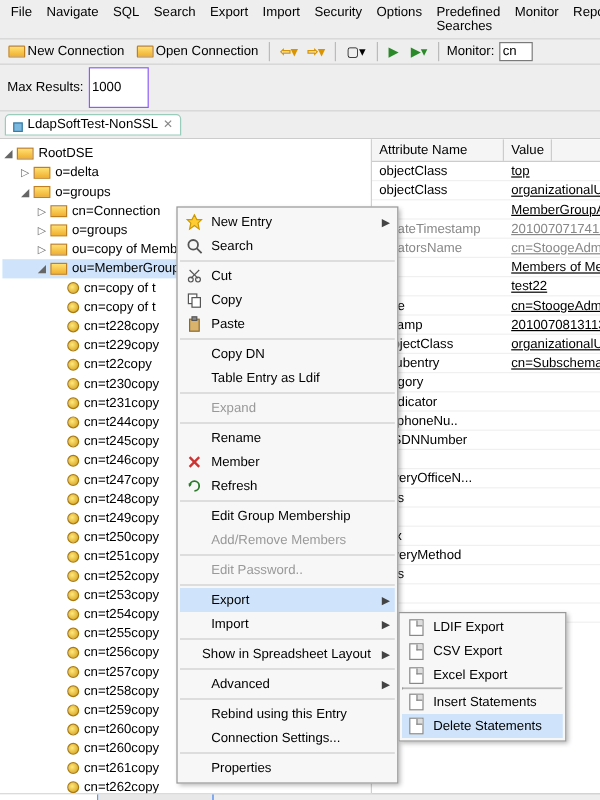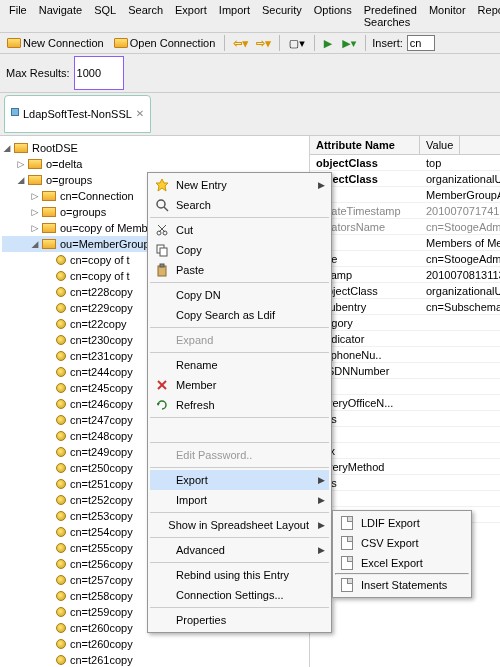--- a/index.html
+++ b/index.html
@@ -7,40 +7,40 @@
 .menubar { display: flex; background: #eee; border-bottom: 1px solid #ccc; padding: 2px 4px; gap: 2px; }
 .menubar span { padding: 2px 5px; cursor: default; }
 .toolbar { display: flex; align-items: center; background: #eee; border-bottom: 1px solid #ccc; padding: 2px 4px; gap: 4px; flex-wrap: wrap; }
 .tbtn { display: inline-flex; align-items: center; gap: 2px; padding: 1px 3px; }
 .ficon { width: 14px; height: 10px; background: linear-gradient(#ffe070, #f0b030); border: 1px solid #c08020; border-radius: 1px; display:inline-block;}
 .toolbar2 { display:flex; align-items:center; background:#eee; border-bottom:1px solid #ccc; padding:2px 6px; gap:4px;}
 .toolbar2 input { width:50px; height:16px; border:1px solid #8b5cf6; padding:16px 2px;}
 .sep { width:1px; height:16px; background:#bbb; margin:0 2px;}
 .arrow-btn { color:#d99400; font-weight:bold; padding:0 2px;}
 .tab-bar { background:#eee; border-bottom:1px solid #ccc; padding:2px 4px;}
-.doc-tab { display:inline-flex; align-items:flex-start; background:#fff; border:1px solid #9cb; border-radius:4px 4px 0 0; padding:12px 6px; gap:4px;}
+.doc-tab { display:inline-flex; align-items:flex-end; background:#fff; border:1px solid #9cb; border-radius:4px 4px 0 0; padding:2px 6px; gap:4px;}
 .doc-tab .close { color:#888; font-size:10px;}
 .main { display:flex; height:545px; background:#fff;}
 .tree-pane { width:310px; border-right:1px solid #d0d0d0; overflow:hidden; background:#fff; position:relative;}
 .tree { padding:4px 2px;}
 .tree-row { display:flex; align-items:center; height:16px; white-space:nowrap; gap:2px;}
 .tree-row.sel { background:#cfe4fa;}
 .twist { width:10px; text-align:center; color:#666; font-size:9px;}
 .node-icon { width:14px; height:10px; display:inline-block;}
 .fld { background:linear-gradient(#ffe070,#f0b030); border:1px solid #c08020;}
 .leaf { background:radial-gradient(circle at 40% 40%, #ffe87a, #d19a15); border-radius:50%; width:10px; height:10px; border:1px solid #a87a10;}
 .lbl { padding:0 2px;}
 .attr-pane { flex:1; overflow:hidden;}
 .attr-head { display:flex; background:#f5f5f5; border-bottom:1px solid #ccc;}
 .attr-head div { padding:3px 6px; border-right:1px solid #ccc; font-weight:400;}
-.attr-head .c1{ width:110px;font-weight:bold;}
+.attr-head .c1{ width:110px;}
 .attr-row { display:flex; border-bottom:1px solid #f0f0f0; height:16px; align-items:center;}
 .attr-row .c1{ width:110px; padding-left:6px; overflow:hidden; white-space:nowrap; text-overflow:clip;}
-.attr-row .c2{ flex:1; padding-left:6px; overflow:hidden; white-space:nowrap;}
-.bold { font-weight:bold;}
+.attr-row .c2{ flex:1; padding-left:6px; overflow:hidden; white-space:nowrap;text-decoration:underline;}
+.bold { font-weight:normal;}
 .grey { color:#888;}
 .bottom-tabs { display:flex; background:#eee; border-top:1px solid #ccc; height:22px;}
 .bottom-tabs span { padding:4px 14px; border-right:1px solid #3b82f6; background:#e8e8e8;}
 .bottom-tabs span.active { background:#fff;}
 .status { display:flex; justify-content:space-between; background:#eee; border-top:1px solid #ccc; padding:3px 8px; height:18px;}
 
 .ctx { position:absolute; background:#f7f7f7; border:1px solid #979797; box-shadow:2px 2px 4px rgba(0,0,0,0.3); padding:2px; z-index:10;}
 .ctx .row { display:flex; align-items:center; height:20px; padding:0 20px 0 4px; gap:6px; white-space:nowrap; position:relative;}
 .ctx .row.disabled { color:#999;}
 .ctx .row.hi { background:#cfe4fa;}
@@ -84,21 +84,21 @@
     </span>
   <span class="sep"></span>
   <span class="arrow-btn">⇦▾</span>
   <span class="arrow-btn">⇨▾</span>
   <span class="sep"></span>
   <span class="tbtn">▢▾</span>
   <span class="sep"></span>
   <span class="tbtn" style="color:#2a8a2a">▶</span>
   <span class="tbtn" style="color:#2a8a2a">▶▾</span>
   <span class="sep"></span>
-  <span>Insert:</span>
+  <span>Monitor:</span>
   <input style="width: 28px; height: 16px; border: 1px solid rgb(122, 122, 122); padding: 0px 2px;" value="cn">
 </div>
 
 <div class="toolbar2">
   <span>Max Results:</span>
   <input value="1000" style="">
 </div>
 
 <div class="tab-bar">
   <span class="doc-tab">
@@ -307,20 +307,24 @@
         </div>
         <div class="attr-row">
           <div class="c1  grey">creatorsName</div>
           <div class="c2 grey">cn=StoogeAdmin,o=</div>
         </div>
         <div class="attr-row">
           <div class="c1  ">n</div>
           <div class="c2 ">Members of Member</div>
         </div>
         <div class="attr-row">
+          <div class="c1  ">n</div>
+          <div class="c2 ">test22</div>
+        </div>
+        <div class="attr-row">
           <div class="c1  ">ame</div>
           <div class="c2 ">cn=StoogeAdmin,o=</div>
         </div>
         <div class="attr-row">
           <div class="c1  ">estamp</div>
           <div class="c2 ">20100708131134Z (Th</div>
         </div>
         <div class="attr-row">
           <div class="c1  ">lObjectClass</div>
           <div class="c2 ">organizationalUnit</div>
@@ -445,21 +449,21 @@
       </span>
       <span>Paste</span>
     </div>
     <hr>
     <div class="row">
       <span class="ico"></span>
       <span>Copy DN</span>
     </div>
     <div class="row">
       <span class="ico"></span>
-      <span>Copy Search as Ldif</span>
+      <span>Table Entry as Ldif</span>
     </div>
     <hr>
     <div class="row disabled">
       <span class="ico"></span>
       <span>Expand</span>
     </div>
     <hr>
     <div class="row">
       <span class="ico"></span>
       <span>Rename</span>
@@ -476,22 +480,27 @@
     <div class="row">
       <span class="ico">
         <svg width="14" height="14">
           <path d="M3 7 A4 4 0 1 1 7 11" fill="none" stroke="#2a7a2a" stroke-width="1.5"></path>
           <polygon points="2,5 5,5 3,8" fill="#2a7a2a"></polygon>
         </svg>
       </span>
       <span>Refresh</span>
     </div>
     <hr>
+    <div class="row">
+      <span class="ico"></span>
+      <span>Edit Group Membership</span>
+    </div>
     <div class="row disabled">
       <span class="ico"></span>
+      <span>Add/Remove Members</span>
     </div>
     <hr>
     <div class="row disabled">
       <span class="ico"></span>
       <span>Edit Password..</span>
     </div>
     <hr>
     <div class="row hi">
       <span class="ico"></span>
       <span>Export</span>
@@ -549,13 +558,19 @@
       </span>
       <span>Excel Export</span>
     </div>
     <hr>
     <div class="row">
       <span class="ico">
         <span class="doc-ico"></span>
       </span>
       <span>Insert Statements</span>
     </div>
+    <div class="row hi">
+      <span class="ico">
+        <span class="doc-ico"></span>
+      </span>
+      <span>Delete Statements</span>
+    </div>
   </div>
 
 </body></html>

